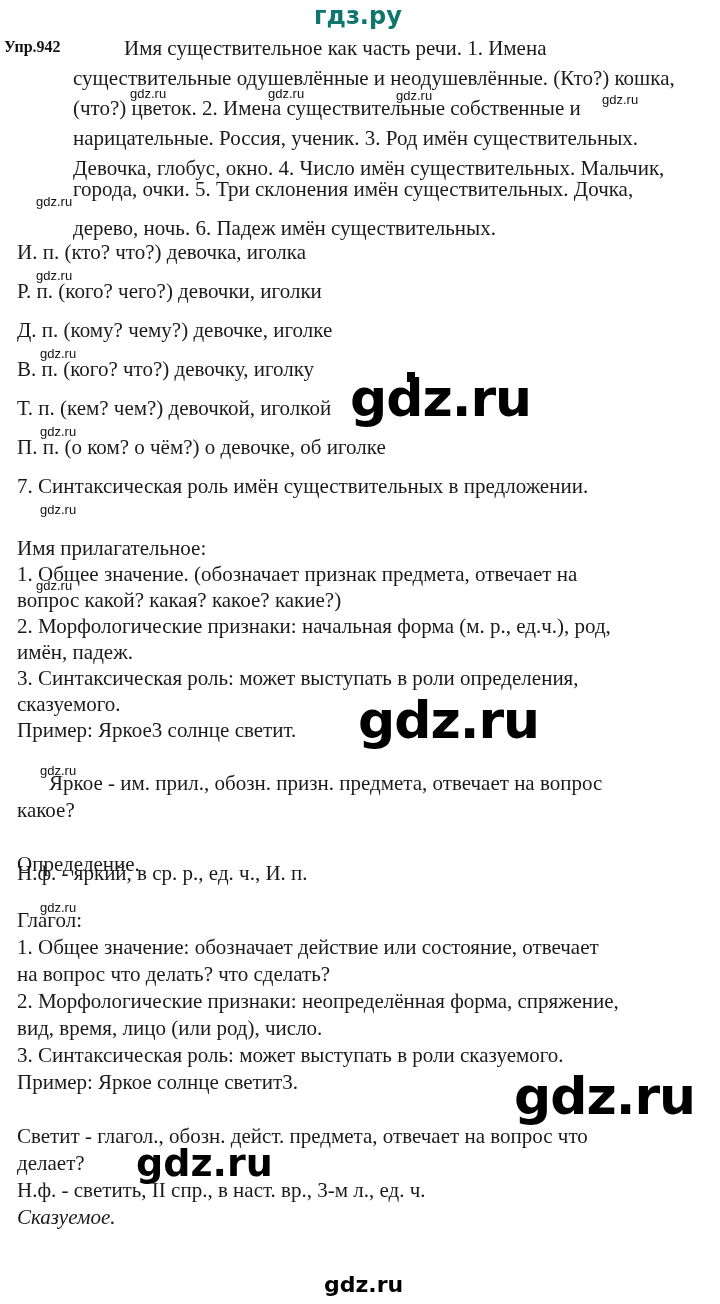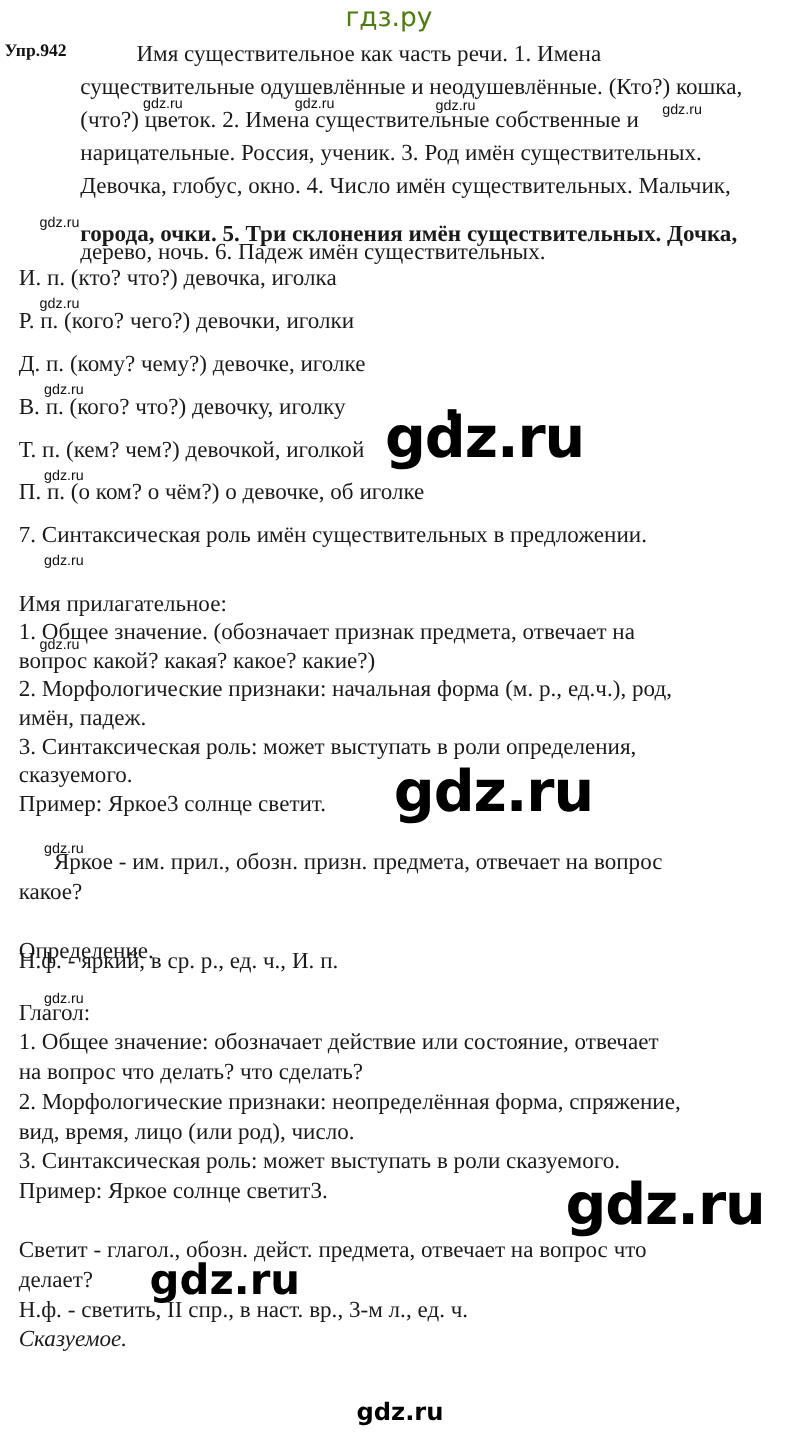--- a/index.html
+++ b/index.html
@@ -1,18 +1,18 @@
 <!DOCTYPE html>
 <html><head>
 <meta charset="utf-8">
 <style>
   html, body { margin: 0; padding: 0; background: #ffffff; }
   body { width: 720px; height: 1304px; position: relative; overflow: hidden; color: #111; font-family: "Liberation Serif", serif; }
   .abs { position: absolute; white-space: nowrap; }
-  .site-title { font-family: "DejaVu Sans", sans-serif; font-weight: normal; font-size: 24px; color: #4d7c0f; }
+  .site-title { font-family: "DejaVu Sans", sans-serif; font-weight: bold; font-size: 24px; color: #0f766e; }
   .ex-num { font-family: "Liberation Serif", serif; font-weight: bold; font-size: 16px; }
   .t { font-size: 21px; line-height: 25px; color: #1a1a1a; }
   .wm-s { font-family: "Liberation Sans", sans-serif; font-size: 13px; color: #111; }
   .wm-l { font-family: "DejaVu Sans", sans-serif; font-weight: bold; font-size: 52px; color: #000; letter-spacing: -1px; }
   .wm-m { font-family: "DejaVu Sans", sans-serif; font-weight: bold; font-size: 38px; color: #000; }
   .wm-b { font-family: "DejaVu Sans", sans-serif; font-weight: bold; font-size: 22px; color: #000; }
   .sq { position: absolute; width: 8px; height: 10px; background: #000; }
 </style>
 </head>
 <body>
@@ -20,21 +20,21 @@
 <div class="abs site-title" style="left:314px; top:2px;">гдз.ру</div>
 
 <div class="abs ex-num" style="left:4px; top:38px;">Упр.942</div>
 
 <div>
   <div class="abs t" style="left:124px; top:36px;">Имя существительное как часть речи. 1. Имена</div>
   <div class="abs t" style="left:73px; top:66px;">существительные одушевлённые и неодушевлённые. (Кто?) кошка,</div>
   <div class="abs t" style="left:73px; top:96px;">(что?) цветок. 2. Имена существительные собственные и</div>
   <div class="abs t" style="left:73px; top:126px;">нарицательные. Россия, ученик. 3. Род имён существительных.</div>
   <div class="abs t" style="left:73px; top:156px;">Девочка, глобус, окно. 4. Число имён существительных. Мальчик,</div>
-  <div class="abs t" style="left:73px; top:200px;font-weight:bold;">города, очки. 5. Три склонения имён существительных. Дочка,</div>
+  <div class="abs t" style="left:73px; top:177px;">города, очки. 5. Три склонения имён существительных. Дочка,</div>
   <div class="abs t" style="left:73px; top:216px;">дерево, ночь. 6. Падеж имён существительных.</div>
 </div>
 
 <div>
   <div class="abs t" style="left:17px; top:240px;">И. п. (кто? что?) девочка, иголка</div>
   <div class="abs t" style="left:17px; top:279px;">Р. п. (кого? чего?) девочки, иголки</div>
   <div class="abs t" style="left:17px; top:318px;">Д. п. (кому? чему?) девочке, иголке</div>
   <div class="abs t" style="left:17px; top:357px;">В. п. (кого? что?) девочку, иголку</div>
   <div class="abs t" style="left:17px; top:396px;">Т. п. (кем? чем?) девочкой, иголкой</div>
   <div class="abs t" style="left:17px; top:435px;">П. п. (о ком? о чём?) о девочке, об иголке</div>

